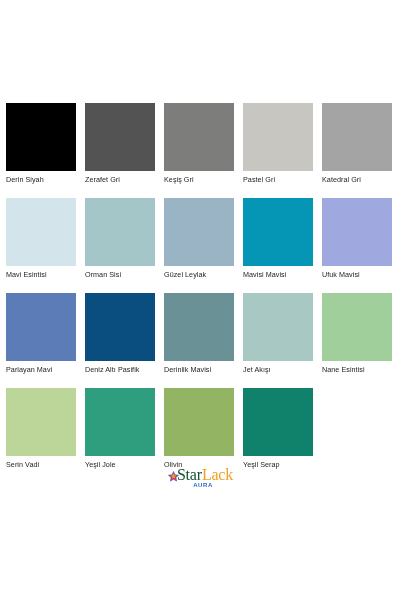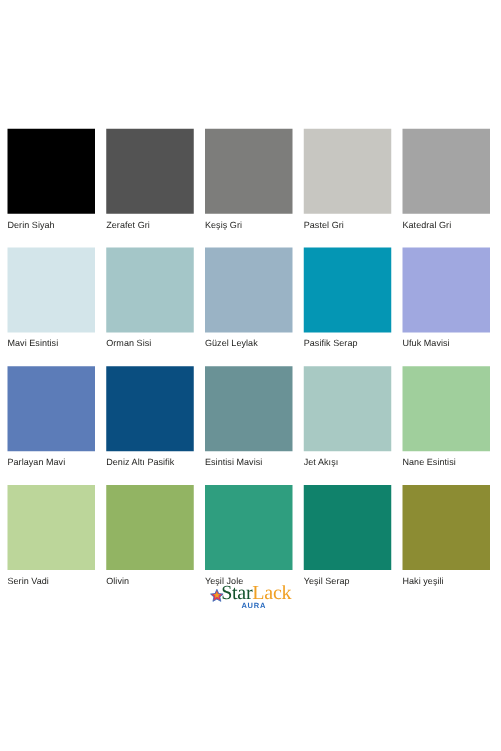--- a/index.html
+++ b/index.html
@@ -159,69 +159,65 @@
         <div class="swatch-cell">
           <div class="swatch-chip" style="background: rgb(164, 198, 200);"></div>
           <div class="swatch-label">Orman Sisi</div>
         </div>
         <div class="swatch-cell">
           <div class="swatch-chip" style="background: rgb(154, 179, 197);"></div>
           <div class="swatch-label">Güzel Leylak</div>
         </div>
         <div class="swatch-cell">
           <div class="swatch-chip" style="background: rgb(4, 150, 180);"></div>
-          <div class="swatch-label">Pasifik Serap</div>
+          <div class="swatch-label">Mavisi Mavisi</div>
         </div>
         <div class="swatch-cell">
           <div class="swatch-chip" style="background: rgb(160, 168, 224);"></div>
           <div class="swatch-label">Ufuk Mavisi</div>
         </div>
       </div>
       <div class="swatch-row">
         <div class="swatch-cell">
           <div class="swatch-chip" style="background: rgb(92, 124, 184);"></div>
           <div class="swatch-label">Parlayan Mavi</div>
         </div>
         <div class="swatch-cell">
           <div class="swatch-chip" style="background: rgb(10, 78, 128);"></div>
           <div class="swatch-label">Deniz Altı Pasifik</div>
         </div>
         <div class="swatch-cell">
           <div class="swatch-chip" style="background: rgb(106, 146, 150);"></div>
-          <div class="swatch-label">Esintisi Mavisi</div>
+          <div class="swatch-label">Derinlik Mavisi</div>
         </div>
         <div class="swatch-cell">
           <div class="swatch-chip" style="background: rgb(168, 201, 195);"></div>
           <div class="swatch-label">Jet Akışı</div>
         </div>
         <div class="swatch-cell">
           <div class="swatch-chip" style="background: rgb(160, 207, 156);"></div>
           <div class="swatch-label">Nane Esintisi</div>
         </div>
       </div>
       <div class="swatch-row">
         <div class="swatch-cell">
           <div class="swatch-chip" style="background: rgb(188, 214, 154);"></div>
           <div class="swatch-label">Serin Vadi</div>
         </div>
         <div class="swatch-cell">
+          <div class="swatch-chip" style="background: rgb(47, 158, 127);"></div>
+          <div class="swatch-label">Yeşil Jole</div>
+        </div>
+        <div class="swatch-cell">
           <div class="swatch-chip" style="background: rgb(146, 180, 99);"></div>
           <div class="swatch-label">Olivin</div>
         </div>
         <div class="swatch-cell">
-          <div class="swatch-chip" style="background: rgb(47, 158, 127);"></div>
-          <div class="swatch-label">Yeşil Jole</div>
-        </div>
-        <div class="swatch-cell">
           <div class="swatch-chip" style="background: rgb(16, 130, 107);"></div>
           <div class="swatch-label">Yeşil Serap</div>
-        </div>
-        <div class="swatch-cell">
-          <div class="swatch-chip" style="background: rgb(140, 140, 51);"></div>
-          <div class="swatch-label">Haki yeşili</div>
         </div>
       </div>
     </div>
 
   <div id="brand-logo">
     <div class="logo-main-row">
       <svg class="logo-star-icon" viewBox="0 0 24 24">
         <polygon points="12,1 15.2,8.4 23,9.2 17.2,14.4 18.9,22 12,18.1 5.1,22 6.8,14.4 1,9.2 8.8,8.4" fill="#e03a5a" stroke="#2a6bbf" stroke-width="1.4"></polygon>
         <polygon points="12,5 13.6,9 17.6,9.4 14.6,12 15.5,16 12,14 8.5,16 9.4,12 6.4,9.4 10.4,9" fill="#f0a024"></polygon>
       </svg>

